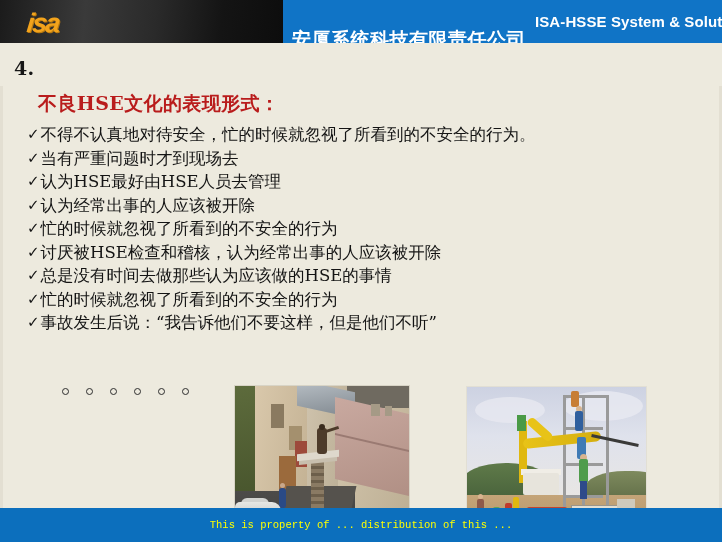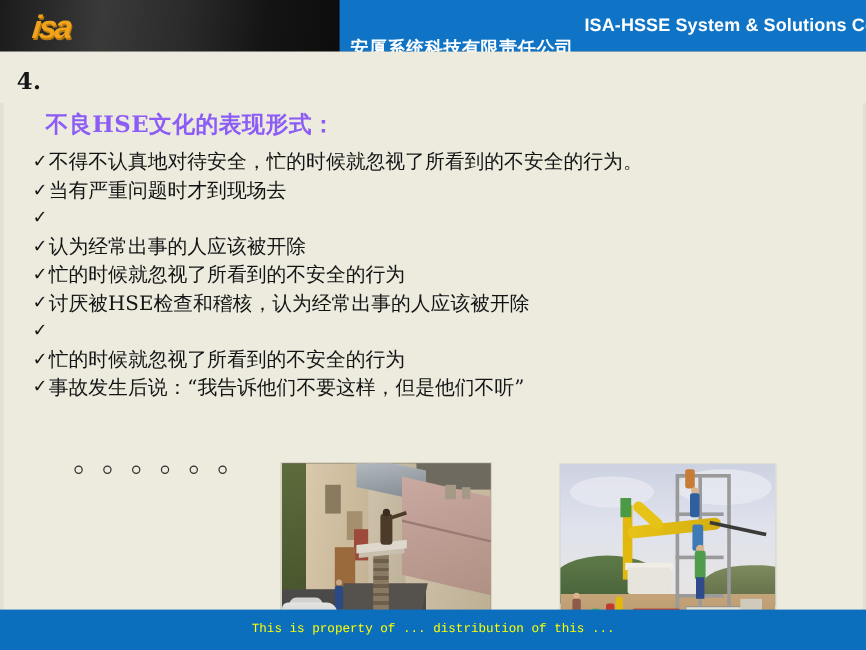--- a/index.html
+++ b/index.html
@@ -37,21 +37,21 @@
     background:#1074c6;
   }
   .header-title{
     position:absolute;left:292px;top:0;width:430px;height:43px;
     display:flex;align-items:center;
     color:#ffffff;
     white-space:nowrap;
   }
   .header-title .cn{
     font-family:"DejaVu Sans","Liberation Sans",sans-serif;
-    font-weight:bold;font-size:15px;letter-spacing:.5px;margin-top:37px;
+    font-weight:bold;font-size:19px;letter-spacing:.5px;margin-top:37px;
   }
   .header-title .en{
     font-family:"Liberation Sans","DejaVu Sans",sans-serif;
     font-weight:bold;font-size:15px;margin-left:9px;letter-spacing:.1px;
   }
 
   
   .content{
     position:absolute;left:0;top:43px;width:722px;height:499px;
     background:#edeade;
@@ -61,21 +61,21 @@
     display:flex;align-items:baseline;
     color:#161616;
     font-family:"DejaVu Serif","Liberation Serif",serif;
     font-weight:bold;
     font-size:19px;
     letter-spacing:.3px;
   }
   .title-row .num{margin-right:10px;}
   .subtitle{
     position:absolute;left:38px;top:48px;
-    color:#8b5cf6;
+    color:#b91c1c;
     font-family:"DejaVu Serif","Liberation Serif",serif;
     font-weight:bold;
     font-size:19px;
     letter-spacing:.4px;
   }
 
   ul.bullets{
     position:absolute;left:27px;top:80px;width:690px;
     margin:0;padding:0;list-style:none;
   }
@@ -251,35 +251,37 @@
       <li>
         <span class="tick">✓</span>
         <span>不得不认真地对待安全，忙的时候就忽视了所看到的不安全的行为。</span>
       </li>
       <li>
         <span class="tick">✓</span>
         <span>当有严重问题时才到现场去</span>
       </li>
       <li>
         <span class="tick">✓</span>
+        <span>认为HSE最好由HSE人员去管理</span>
       </li>
       <li>
         <span class="tick">✓</span>
         <span>认为经常出事的人应该被开除</span>
       </li>
       <li>
         <span class="tick">✓</span>
         <span>忙的时候就忽视了所看到的不安全的行为</span>
       </li>
       <li>
         <span class="tick">✓</span>
         <span>讨厌被HSE检查和稽核，认为经常出事的人应该被开除</span>
       </li>
       <li>
         <span class="tick">✓</span>
+        <span>总是没有时间去做那些认为应该做的HSE的事情</span>
       </li>
       <li>
         <span class="tick">✓</span>
         <span>忙的时候就忽视了所看到的不安全的行为</span>
       </li>
       <li>
         <span class="tick">✓</span>
         <span>事故发生后说：“我告诉他们不要这样，但是他们不听”</span>
       </li>
     </ul>

